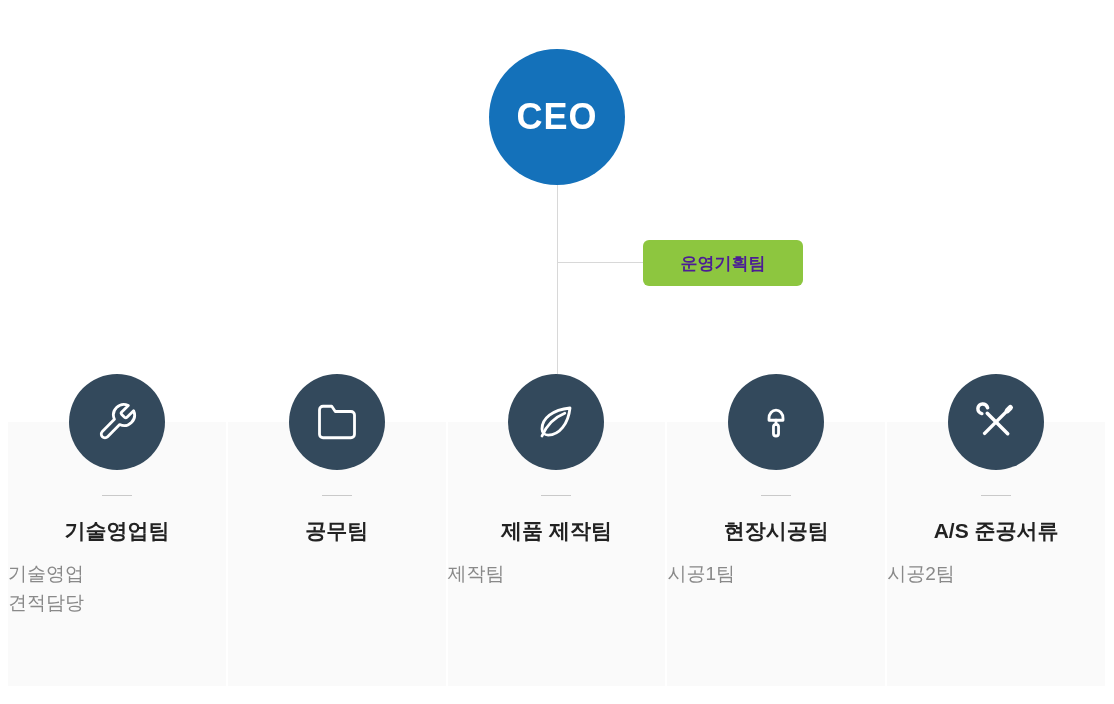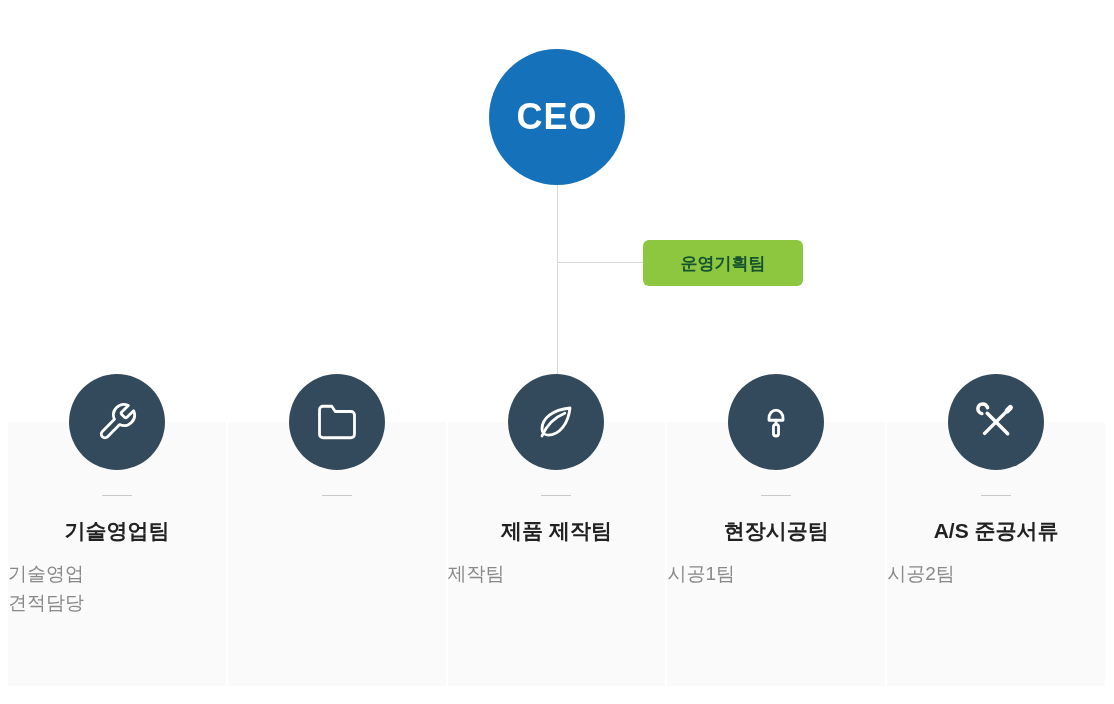--- a/index.html
+++ b/index.html
@@ -46,21 +46,21 @@
     left:558px; top:262px;
     width:85px; height:1px;
     background:var(--line-gray);
   }
   .staff-badge{
     position:absolute;
     left:643px; top:240px;
     width:160px; height:46px;
     background:var(--staff-green);
     border-radius:6px;
-    color:#14532d;
+    color:#4c1d95;
     font-size:17px; font-weight:bold;
     display:flex; align-items:center; justify-content:center;
   }
   
   .depts{
     position:absolute;
     left:8px; top:374px;
     width:1097px; height:312px;
     display:flex;
     gap:2px;
@@ -138,20 +138,21 @@
     </div>
 
     <div class="dept">
       <div class="dept-panel"></div>
       <div class="dept-circle">
         <svg class="icon-svg" viewBox="0 0 24 24" width="42" height="42" fill="none" stroke="#ffffff" stroke-width="1.6" stroke-linecap="round" stroke-linejoin="round">
           <path d="M22 19a2 2 0 0 1-2 2H4a2 2 0 0 1-2-2V5a2 2 0 0 1 2-2h5l2 3h9a2 2 0 0 1 2 2z"></path>
         </svg>
       </div>
       <div class="dept-divider"></div>
+      <div class="dept-name">공무팀</div>
       <div class="dept-members">
       </div>
     </div>
 
     <div class="dept">
       <div class="dept-panel"></div>
       <div class="dept-circle">
         <svg class="icon-svg" viewBox="0 0 24 24" width="42" height="42" fill="none" stroke="#ffffff" stroke-width="1.6" stroke-linecap="round" stroke-linejoin="round">
           <path d="M20 4 C10 5 4 10 4 16 c0 2 1.5 3.5 3.5 3.5 C14 19.5 19 13 20 4 z"></path>
           <path d="M4 20 C7 13 12 9 17 7"></path>

